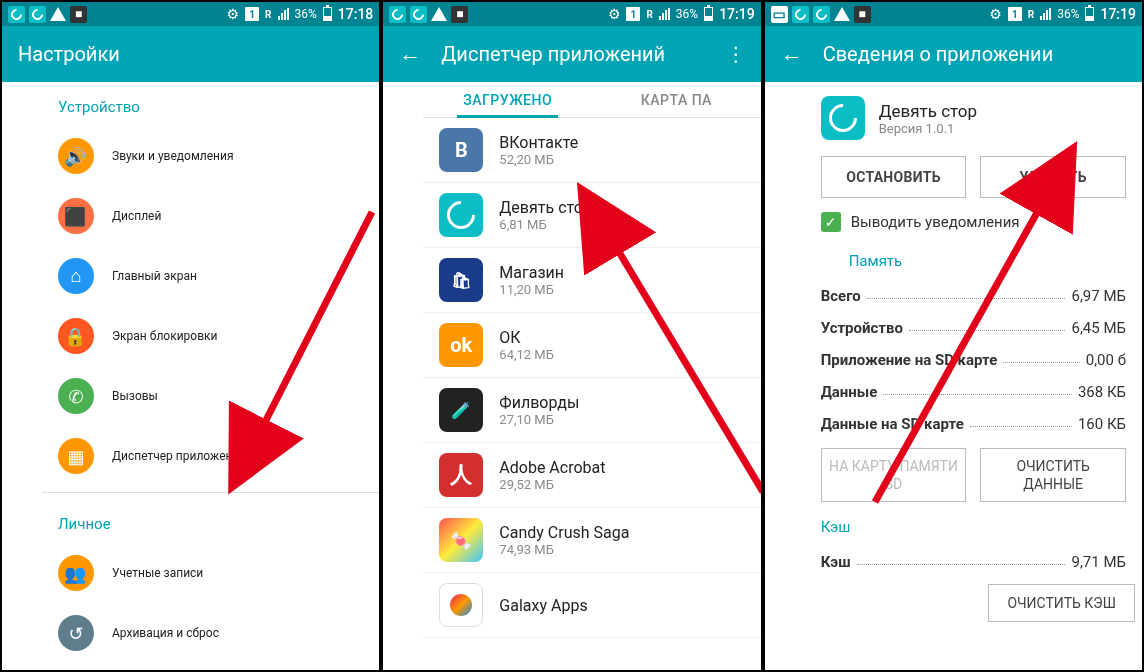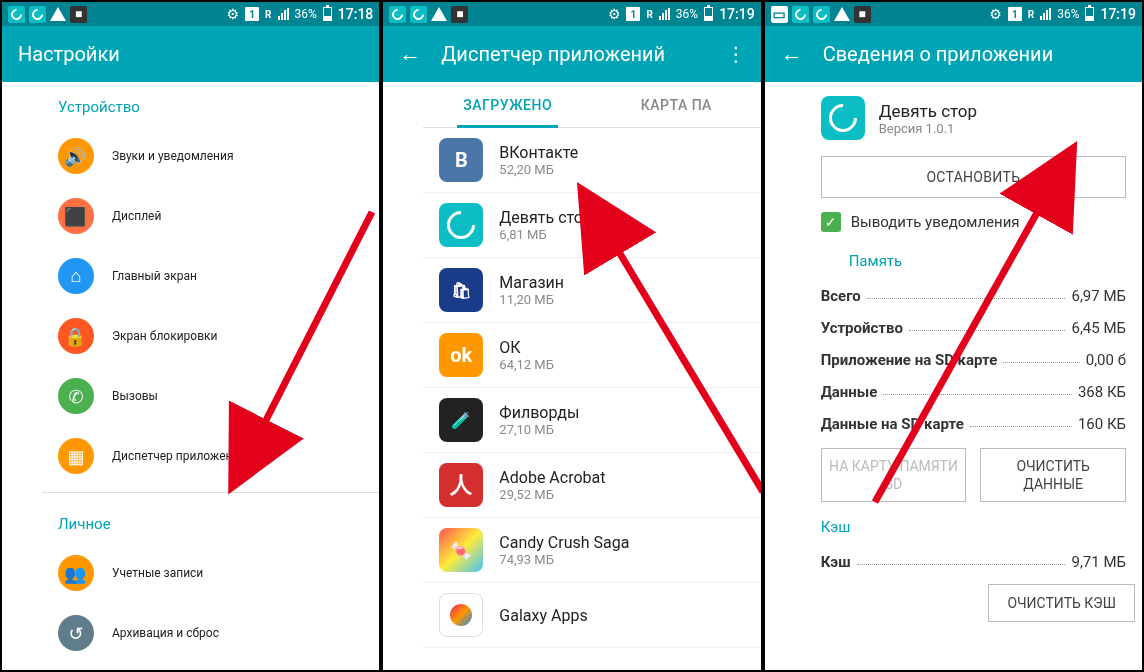--- a/index.html
+++ b/index.html
@@ -84,21 +84,21 @@
   }
   .setting-row .icon {
     width:36px; height:36px; border-radius:50%;
     display:flex; align-items:center; justify-content:center;
     color:#fff; font-size:18px;
   }
   .setting-row .label { font-size:12px; color:#222;}
   .divider { height:1px; background:#e0e0e0; margin: 6px 0;}
 
   
-  .tabs { display:flex; height:46px; border-bottom:1px solid #ddd;}
+  .tabs { display:flex; height:36px; border-bottom:1px solid #ddd;}
   .tab {
     flex:1; display:flex; align-items:center; justify-content:center;
     font-size:14px; font-weight:500; color:#888; letter-spacing:0.5px;
     position:relative; white-space:nowrap;
   }
   .tab.active { color:#00a5b5;}
   .tab.active::after{content:"";position:absolute;left:20%;right:20%;bottom:-1px;height:3px;background:#00a5b5;}
 
   .app-row { display:flex; align-items:center; padding:10px 16px; gap:16px; border-bottom:1px solid #eee;}
   .app-row .aicon { width:44px; height:44px; border-radius:8px; display:flex; align-items:center; justify-content:center; color:#fff; font-weight:700; font-size:20px; flex-shrink:0;}
@@ -106,21 +106,21 @@
   .app-row .atext .size{font-size:13px;color:#8a8a8a;}
 
   
   .app-header { display:flex; align-items:center; gap:14px; padding:14px 16px 8px;}
   .app-header .aicon{width:44px;height:44px;border-radius:8px;background:#0bbec6;display:flex;align-items:center;justify-content:center;}
   .app-header .name{font-size:17px;color:#222;}
   .app-header .ver{font-size:13px;color:#888;}
   .btn-row { display:flex; gap:14px; padding: 8px 16px 12px;}
   .btn {
     flex:1; border:1px solid #bbb; background:#fff; color:#444;
-    padding:12px 20px; font-size:14px; text-align:center; letter-spacing:0.3px;
+    padding:12px 20px; font-size:14px; text-align:center; letter-spacing:0.3px;font-weight:bold;
   }
   .chk-row{display:flex;align-items:center;gap:10px;padding:2px 16px 12px;}
   .chk{width:20px;height:20px;background:#4caf50;border-radius:3px;display:flex;align-items:center;justify-content:center;color:#fff;font-size:14px;}
   .chk-row .lbl{font-size:15px;color:#333;}
   .kv-row{display:flex;justify-content:space-between;padding:7px 16px;font-size:15px;color:#333;}
   .dotted{border-bottom:1px dotted #999;flex:1;margin:0 6px;height:12px;}
   .kv-row .k{white-space:nowrap;font-weight:bold;}
   .kv-row .v{white-space:nowrap;}
   .half-row{display:flex;gap:14px;padding:8px 16px;}
   .half-btn{flex:1;border:1px solid #bbb;padding:8px 4px;text-align:center;font-size:14px;color:#444;line-height:1.3;}
@@ -366,20 +366,21 @@
       <div class="aicon">
           <div class="swirl"></div>
         </div>
       <div>
         <div class="name">Девять стор</div>
         <div class="ver">Версия 1.0.1</div>
       </div>
     </div>
     <div class="btn-row">
       <div class="btn">ОСТАНОВИТЬ</div>
+      <div class="btn">УДАЛИТЬ</div>
     </div>
     <div class="chk-row">
       <div class="chk">✓</div>
       <div class="lbl">Выводить уведомления</div>
     </div>
     <div class="section-header" style="padding-top:8px;padding-left:44px;">Память</div>
     <div class="kv-row">
         <span class="k">Всего</span>
         <span class="dotted"></span>
         <span class="v">6,97 МБ</span>

